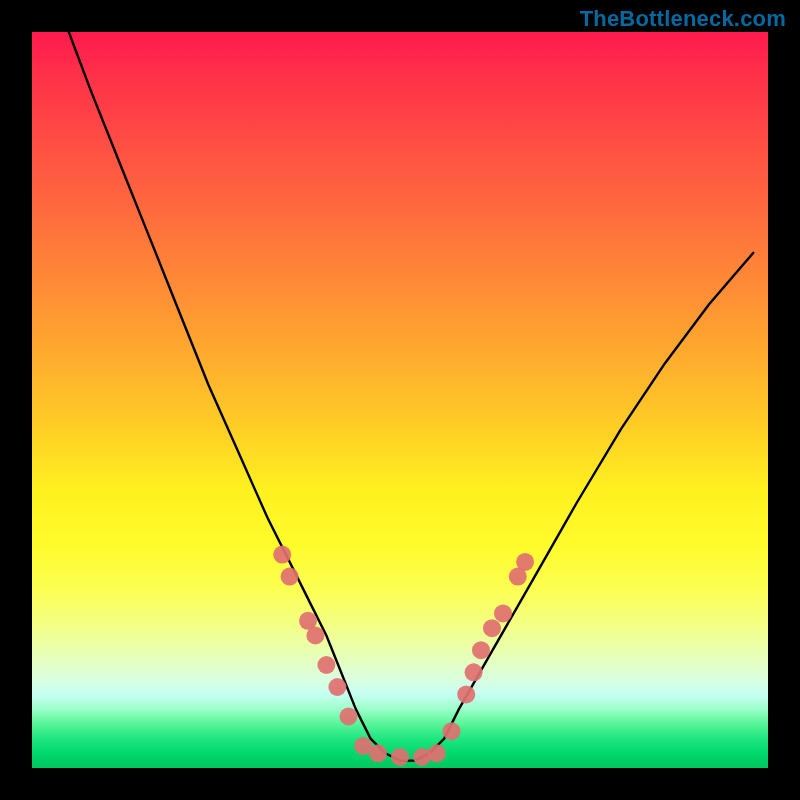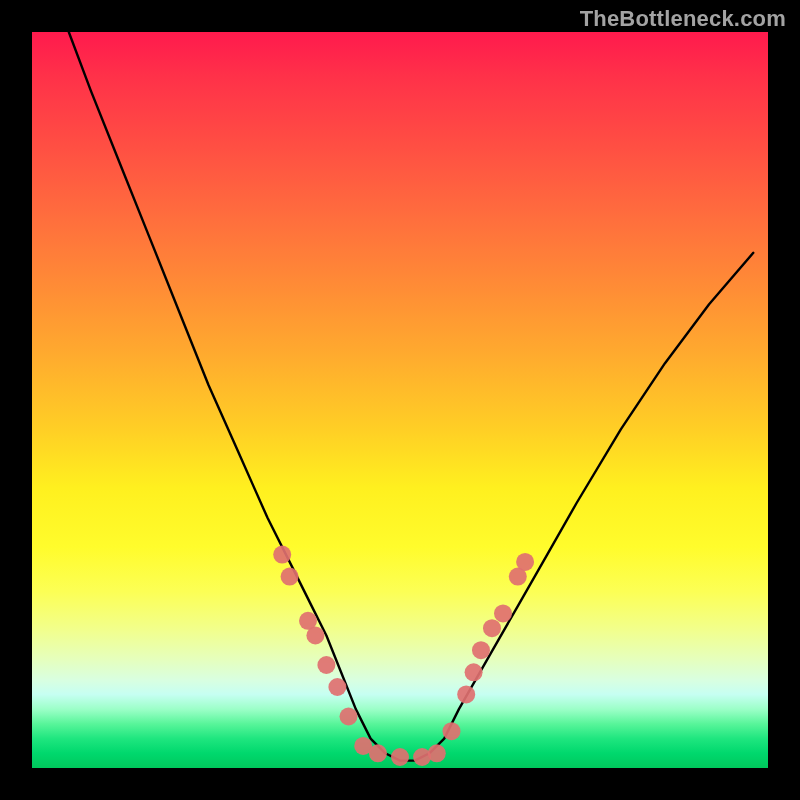--- a/index.html
+++ b/index.html
@@ -52,21 +52,21 @@
       #00c85c 100%
     );
   }
   .watermark {
     position: absolute;
     top: 6px;
     right: 14px;
     font-family: Arial, Helvetica, sans-serif;
     font-size: 22px;
     font-weight: 600;
-    color: #a3a3a3;
+    color: #0369a1;
     letter-spacing: 0.2px;
   }
   svg.curve {
     position: absolute;
     inset: 0;
   }
   .dot {
     fill: #e07070;
     opacity: 0.92;
   }

